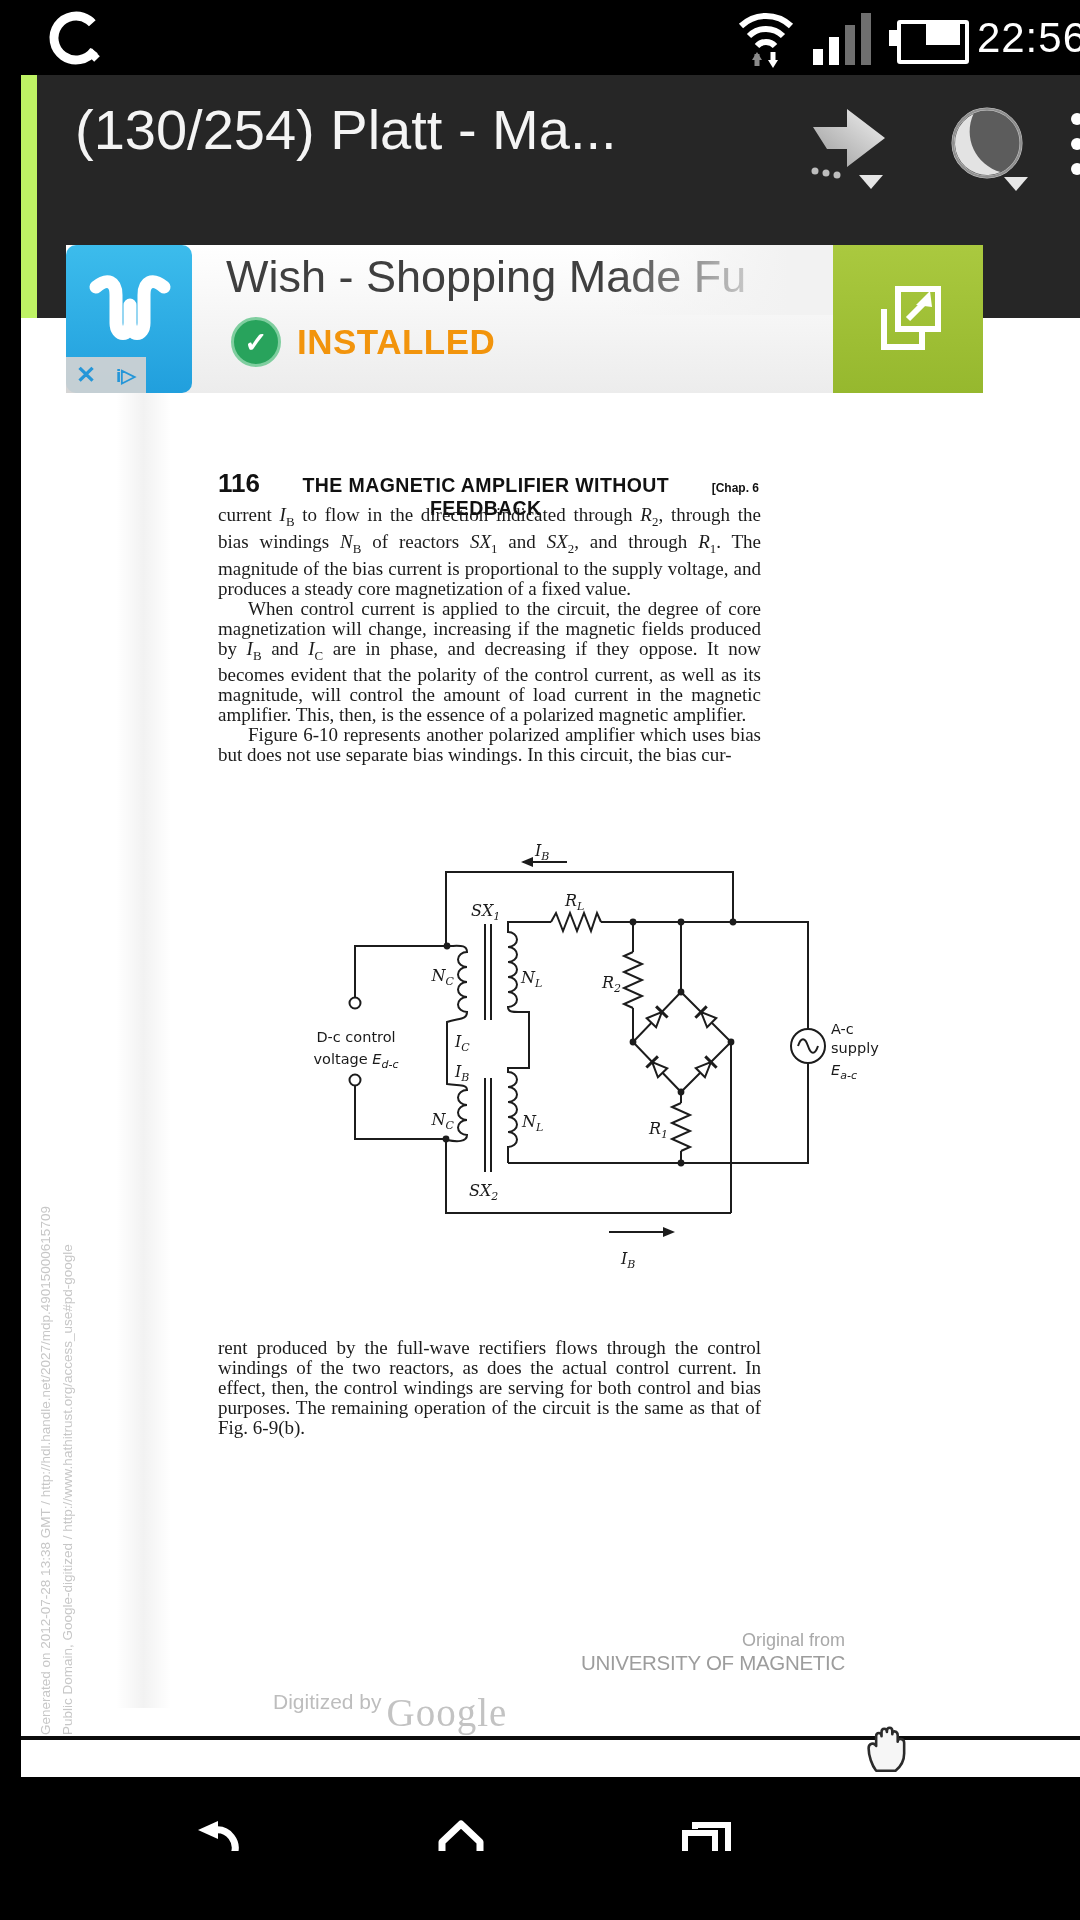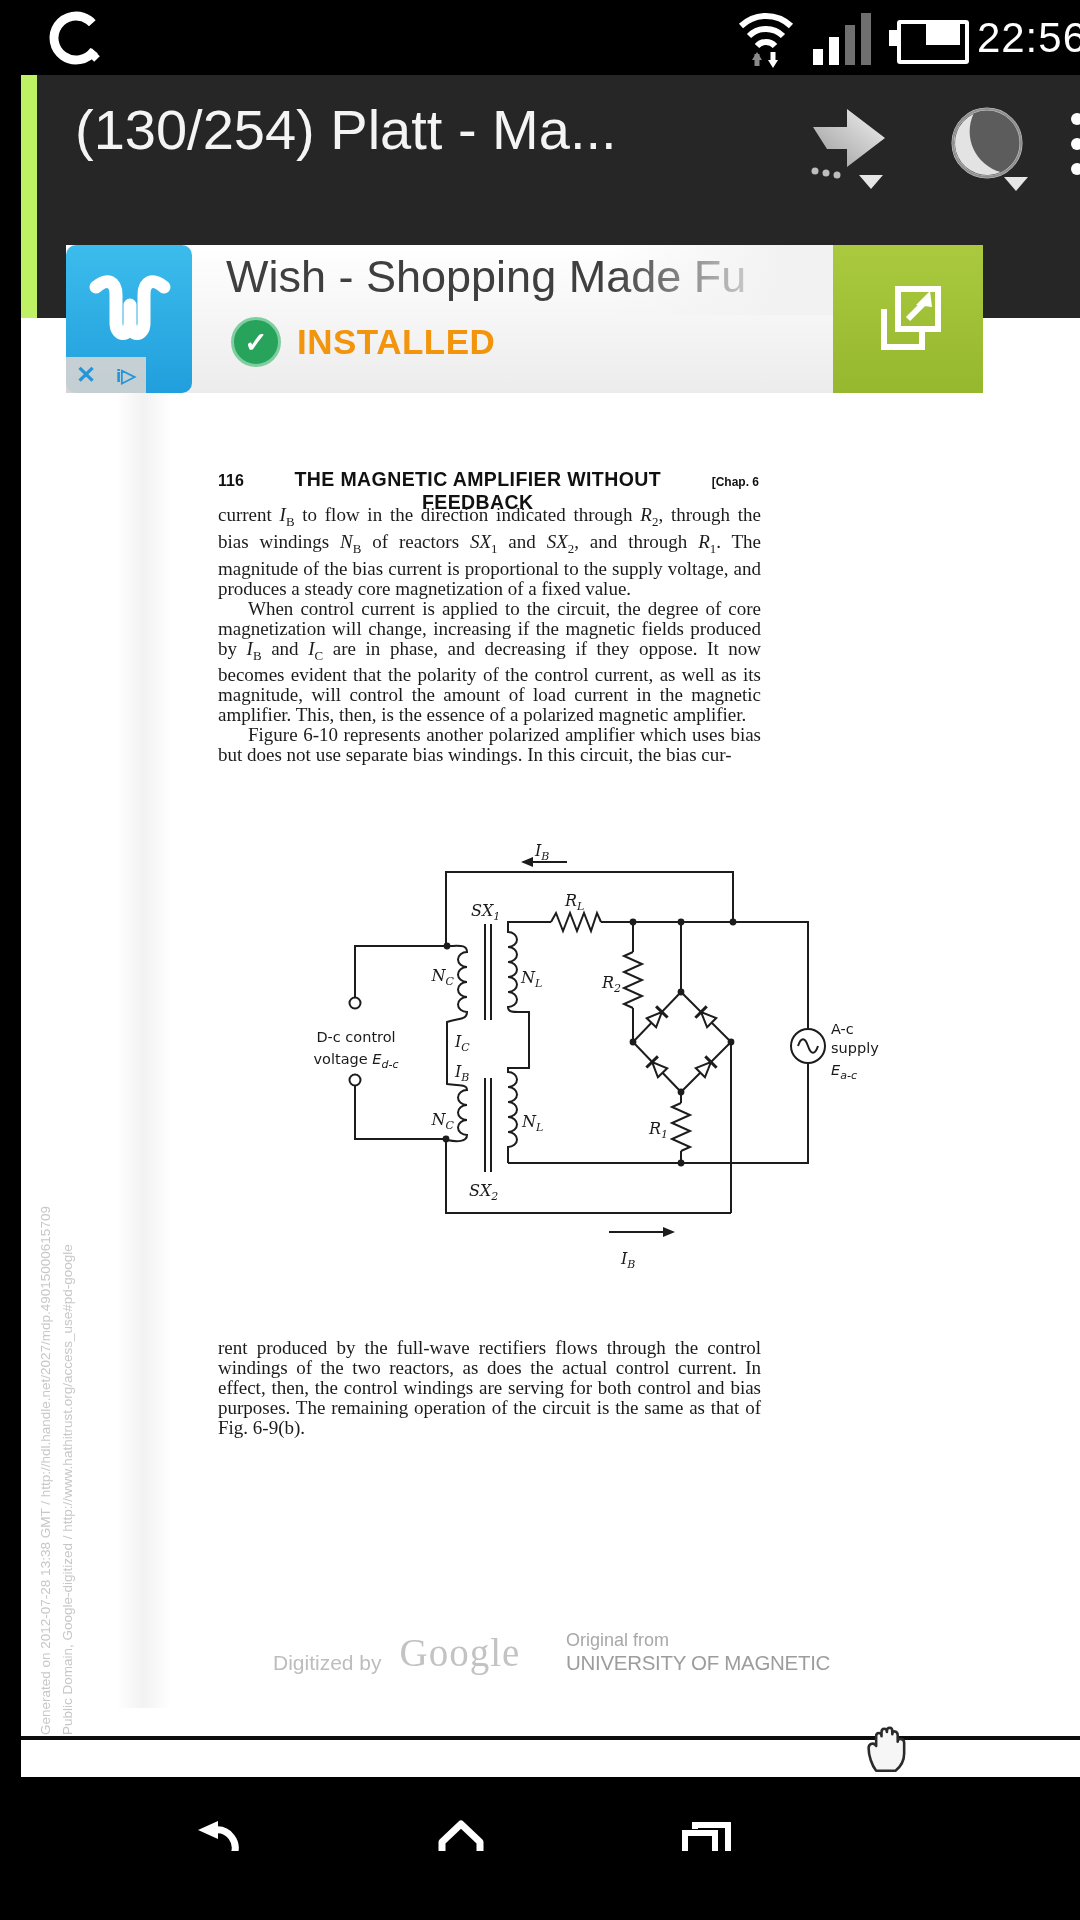--- a/index.html
+++ b/index.html
@@ -33,45 +33,45 @@
   .ad-installed{color:#f2940c;font-size:35px;font-weight:bold;letter-spacing:.5px;}
   .ad-action{position:absolute;right:0;top:0;width:150px;height:148px;background:linear-gradient(180deg,#aac93f,#96b82e);
              display:flex;align-items:center;justify-content:center;}
   
   .scan{position:absolute;left:0;top:318px;width:1080px;height:1459px;background:#fff;z-index:2;
         font-family:"Liberation Serif",serif;color:#1b1b1b;}
   .scan-edge{position:absolute;left:95px;top:60px;width:55px;height:1330px;
              background:linear-gradient(90deg,rgba(0,0,0,0),rgba(0,0,0,.05),rgba(0,0,0,0));}
   .run-head{position:absolute;left:197px;top:150px;width:541px;display:flex;align-items:baseline;
             font-family:"Liberation Sans",sans-serif;font-weight:bold;color:#111;}
-  .rh-num{font-size:16px;}
+  .rh-num{font-size:26px;}
   .rh-title{flex:1;text-align:center;font-size:19.5px;letter-spacing:.4px;}
   .rh-chap{font-size:12px;}
   .pblock{position:absolute;left:197px;width:543px;font-size:19px;line-height:20px;text-align:justify;}
   .pblock p{margin:0;}
   .pblock p.ind{text-indent:30px;}
   .pblock i{font-style:italic;}
   .pblock sub{font-size:0.68em;}
   #pb1{top:187px;}
   #pb2{top:1020px;}
   #pb3{top:1197px;}
   .sec-head{position:absolute;left:197px;top:1150px;font-family:"Liberation Sans",sans-serif;
             font-weight:bold;font-size:23px;color:#111;}
   .fig-caption{position:absolute;left:247px;top:942px;width:492px;font-size:17.5px;line-height:25px;text-align:justify;}
   .fig-caption b{font-weight:bold;}
   .figure-wrap{position:absolute;left:250px;top:522px;width:610px;height:430px;}
   .flab{font-family:"DejaVu Serif",serif;font-size:16px;fill:#1a1a1a;}
   .flab.sans{font-family:"DejaVu Sans",sans-serif;font-size:14.5px;}
   .it{font-style:italic;}
   
-  .dig{position:absolute;left:252px;top:1312px;display:flex;align-items:flex-end;gap:18px;color:#bdbdbd;
+  .dig{position:absolute;left:252px;top:1372px;display:flex;align-items:flex-start;gap:5px;color:#bdbdbd;
        font-family:"Liberation Sans",sans-serif;}
   .dig .by{font-size:21px;}
   .dig .goog{font-family:"Liberation Serif",serif;font-size:39px;color:#c3c3c3;letter-spacing:1px;}
-  .orig{position:absolute;left:545px;top:1312px;width:290px;text-align:left;
+  .orig{position:absolute;left:534px;top:1312px;width:290px;text-align:right;
         font-family:"Liberation Sans",sans-serif;color:#a8a8a8;}
   .orig .l1{font-size:18px;}
   .orig .l2{font-size:20.5px;color:#9d9d9d;letter-spacing:-0.3px;}
   
   .margin-note{position:absolute;left:14px;top:1417px;transform:rotate(-90deg);transform-origin:0 0;
                width:860px;font-family:"Liberation Sans",sans-serif;font-size:13.5px;line-height:22px;
                color:#c7c7c7;white-space:nowrap;}
   .hr-line{position:absolute;left:0;top:1418px;width:1080px;height:4px;background:#0c0c0c;}
   
   .hand{position:absolute;left:843px;top:1718px;z-index:5;}

